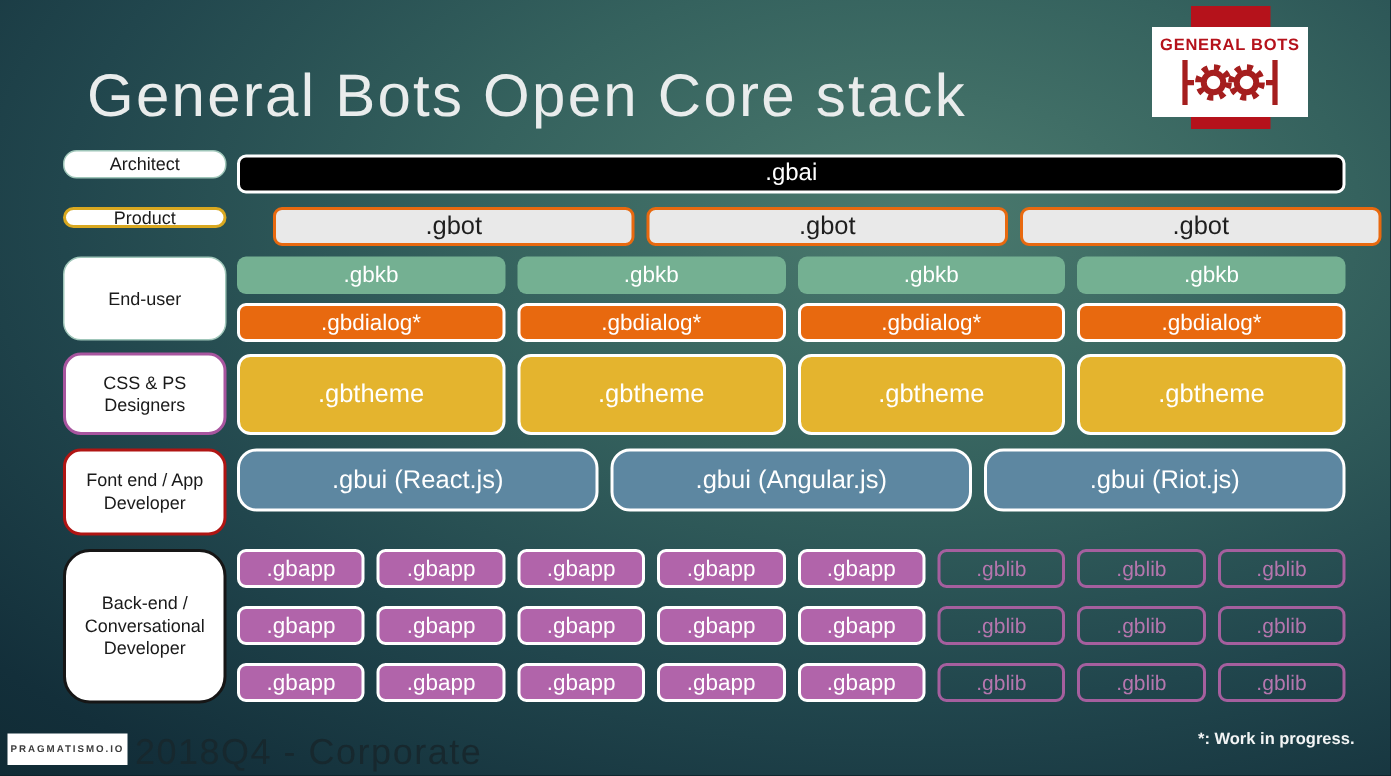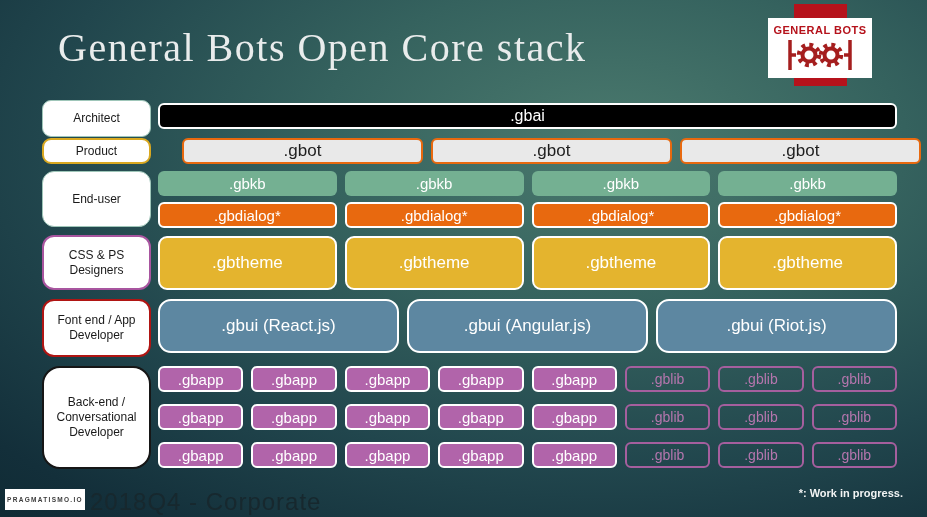--- a/index.html
+++ b/index.html
@@ -4,59 +4,59 @@
 <style>
   html,body{margin:0;padding:0;background:#0c2129;}
   .canvas{
     position:relative;width:927px;height:517px;overflow:hidden;
     font-family:"Liberation Sans",sans-serif;
     background:
       radial-gradient(ellipse 920px 520px at 66% 28%, #4b7a6e 0%, #35625e 32%, #21464d 62%, #132f3a 88%, #0f2a33 100%);
   }
   
   .title{
-    position:absolute;left:58px;top:24px;margin:0;
-    font-size:40px;font-weight:400;letter-spacing:1.5px;color:#e9ecec;font-family:Liberation Serif, serif;
+    position:absolute;left:58px;top:42px;margin:0;
+    font-size:40px;font-weight:400;letter-spacing:1.5px;color:#e9ecec;
   }
   
   .logo-ribbon{position:absolute;left:794px;top:4px;width:53px;height:82px;background:#b5121b;}
   .logo-card{
     position:absolute;left:768px;top:18px;width:104px;height:60px;background:#ffffff;
     display:flex;flex-direction:column;align-items:center;justify-content:center;gap:1px;
   }
   .logo-word{font-size:11px;font-weight:700;letter-spacing:.5px;color:#b5121b;}
   
   .lbl{
     position:absolute;left:42px;width:109px;background:#ffffff;color:#1a1a1a;
     display:flex;align-items:center;justify-content:center;text-align:center;
     border-radius:9px;font-size:12px;line-height:1.25;box-sizing:border-box;padding:2px 6px;
   }
-  .lbl-architect{top:100px;height:37px;border:1px solid #9fc6b9;}
-  .lbl-product{top:138px;height:26px;border:2px solid #d9a820;}
+  .lbl-architect{top:100px;height:19px;border:1px solid #9fc6b9;}
+  .lbl-product{top:138px;height:14px;border:2px solid #d9a820;}
   .lbl-enduser{top:171px;height:56px;border:1px solid #9fc6b9;border-radius:12px;}
   .lbl-designers{top:235px;height:55px;border:2px solid #a8559f;border-radius:12px;}
   .lbl-frontend{top:299px;height:58px;border:2px solid #b01513;border-radius:12px;}
   .lbl-backend{top:366px;height:103px;border:2px solid #161616;border-radius:18px;}
   
   .row{position:absolute;left:158px;width:739px;display:flex;gap:8px;}
   .box{
     flex:1;display:flex;align-items:center;justify-content:center;
     border-radius:6px;color:#fff;box-sizing:border-box;white-space:nowrap;
   }
   .row-gbai{top:103px;height:26px;}
   .gbai{background:#000000;border:2px solid #ffffff;font-size:16px;}
   .row-gbot{top:138px;height:26px;padding-left:24px;}
   .gbot{background:#e9e9e9;border:2px solid #e8690f;color:#1e1e1e;font-size:17px;}
   .row-gbkb{top:171px;height:25px;}
   .gbkb{background:#74b092;font-size:15px;}
   .row-gbdialog{top:202px;height:26px;}
   .gbdialog{background:#e8690f;border:2px solid #ffffff;font-size:15px;}
   .row-gbtheme{top:236px;height:54px;}
   .gbtheme{background:#e4b42e;border:2px solid #ffffff;border-radius:9px;font-size:17px;}
-  .row-gbui{top:299px;height:54px;}
+  .row-gbui{top:299px;height:42px;}
   .gbui{background:#5d87a1;border:2.5px solid #ffffff;border-radius:13px;font-size:17px;}
   .row-gbapp1{top:366px;height:26px;}
   .row-gbapp2{top:404px;height:26px;}
   .row-gbapp3{top:442px;height:26px;}
   .gbapp{background:#b164aa;border:2px solid #ffffff;font-size:15px;}
   .gblib{background:transparent;border:2px solid #a55f9e;color:#b576ae;font-size:14px;}
   
   .pragmatismo{
     position:absolute;left:5px;top:489px;width:80px;height:21px;background:#ffffff;
     display:flex;align-items:center;justify-content:center;

